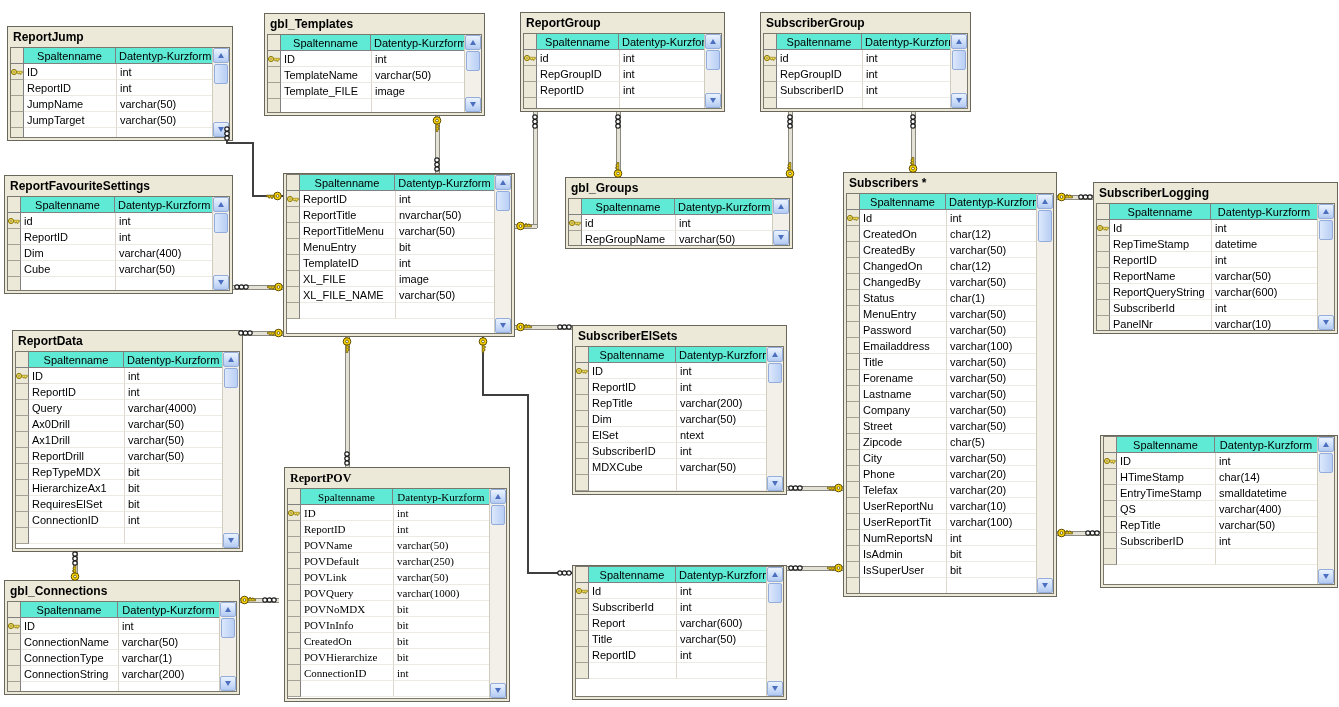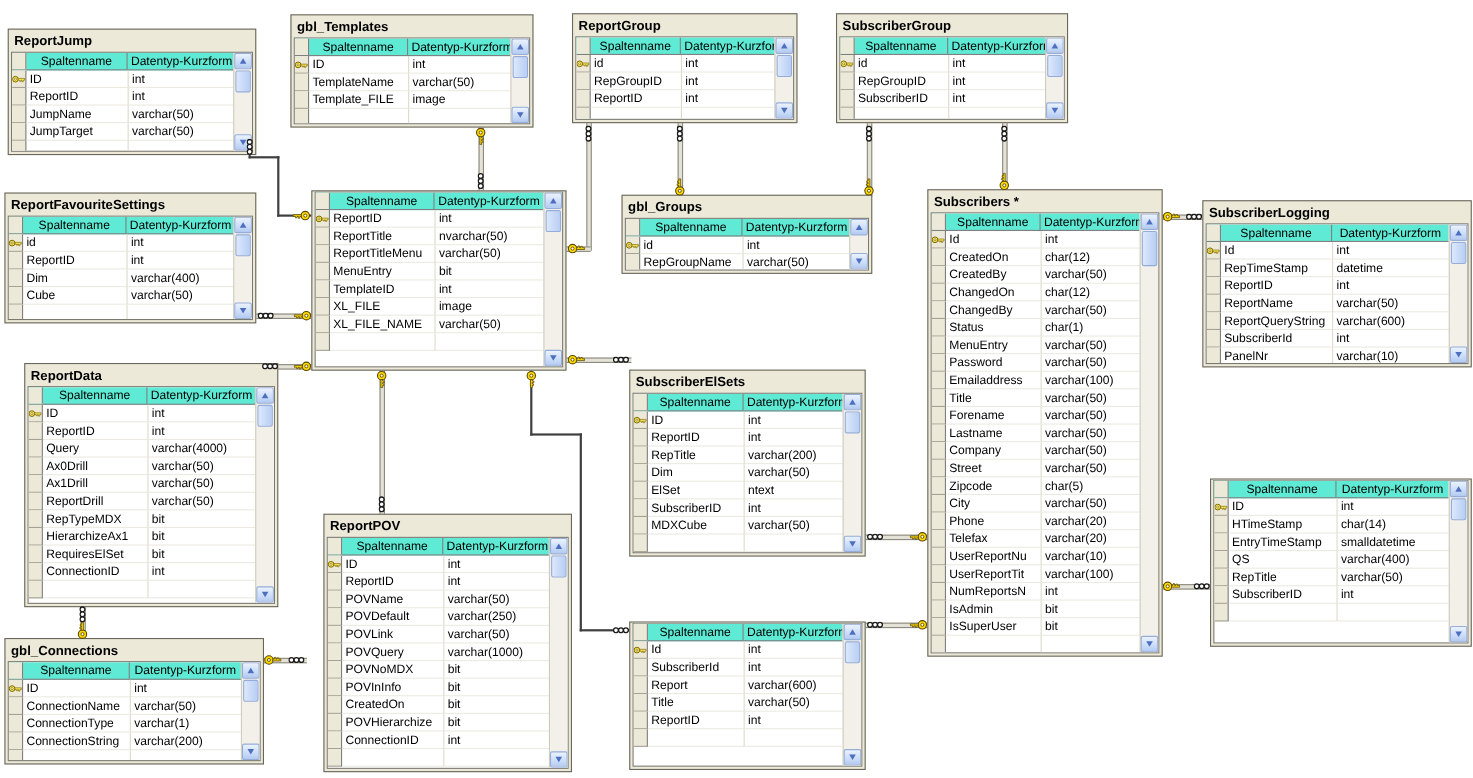--- a/index.html
+++ b/index.html
@@ -665,21 +665,21 @@
             <div class="sbtn up">
               <span class="tri-up"></span>
             </div>
             <div class="sthumb" style="height:18px;flex:0 0 18px;"></div>
             <div class="sbtn down">
               <span class="tri-down"></span>
             </div>
           </div>
         </div>
       </div>
-      <div class="dtable" style="left: 22px; top: 330px; width: 231px; height: 222px; --nw: 95px;">
+      <div class="dtable" style="left: 12px; top: 330px; width: 231px; height: 222px; --nw: 95px;">
         <div class="dtitle">ReportData</div>
         <div class="dgrid">
           <div class="ghead">
             <div class="gsel"></div>
             <div class="gname">Spaltenname</div>
             <div class="gtype">Datentyp-Kurzform</div>
           </div>
           <div class="grows">
             <div class="grow">
               <div class="gsel">
@@ -747,21 +747,21 @@
             <div class="sbtn up">
               <span class="tri-up"></span>
             </div>
             <div class="sthumb" style="height:18px;flex:0 0 18px;"></div>
             <div class="sbtn down">
               <span class="tri-down"></span>
             </div>
           </div>
         </div>
       </div>
-      <div class="dtable" style="left: 572px; top: 336px; width: 215px; height: 170px; --nw: 87px;">
+      <div class="dtable" style="left: 572px; top: 325px; width: 215px; height: 170px; --nw: 87px;">
         <div class="dtitle">SubscriberElSets</div>
         <div class="dgrid">
           <div class="ghead">
             <div class="gsel"></div>
             <div class="gname">Spaltenname</div>
             <div class="gtype">Datentyp-Kurzform</div>
           </div>
           <div class="grows">
             <div class="grow">
               <div class="gsel">
@@ -875,21 +875,21 @@
             <div class="sbtn up">
               <span class="tri-up"></span>
             </div>
             <div class="sthumb" style="height:18px;flex:0 0 18px;"></div>
             <div class="sbtn down">
               <span class="tri-down"></span>
             </div>
           </div>
         </div>
       </div>
-      <div class="dtable" style="left: 294px; top: 467px; width: 226px; height: 235px; --nw: 92px;">
+      <div class="dtable" style="left: 284px; top: 467px; width: 226px; height: 235px; font-family: Liberation Serif, serif; --nw: 92px;">
         <div class="dtitle">ReportPOV</div>
         <div class="dgrid">
           <div class="ghead">
             <div class="gsel"></div>
             <div class="gname">Spaltenname</div>
             <div class="gtype">Datentyp-Kurzform</div>
           </div>
           <div class="grows">
             <div class="grow">
               <div class="gsel">

